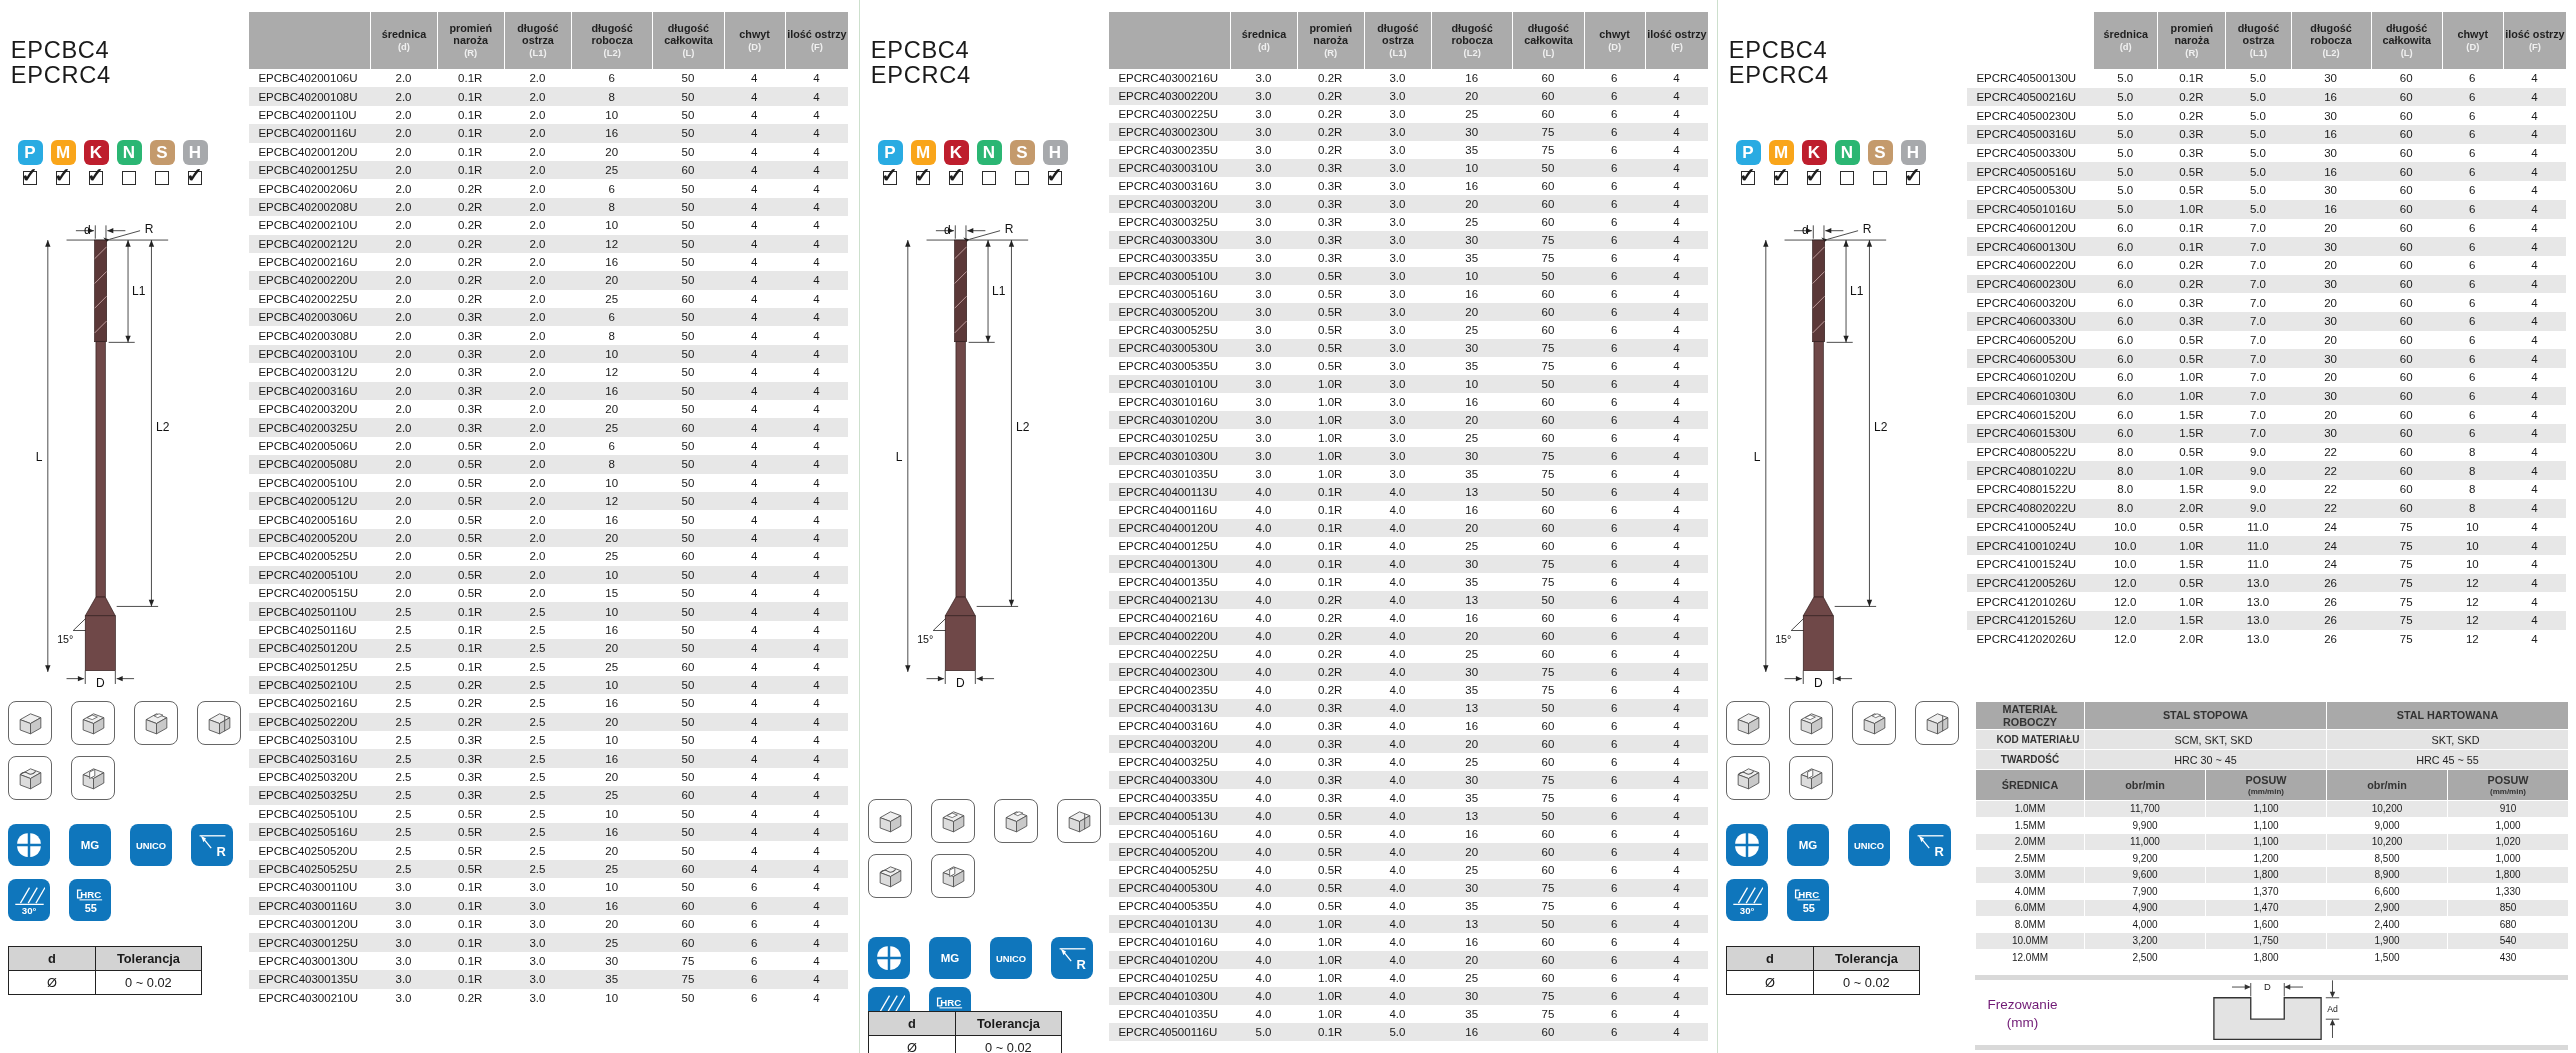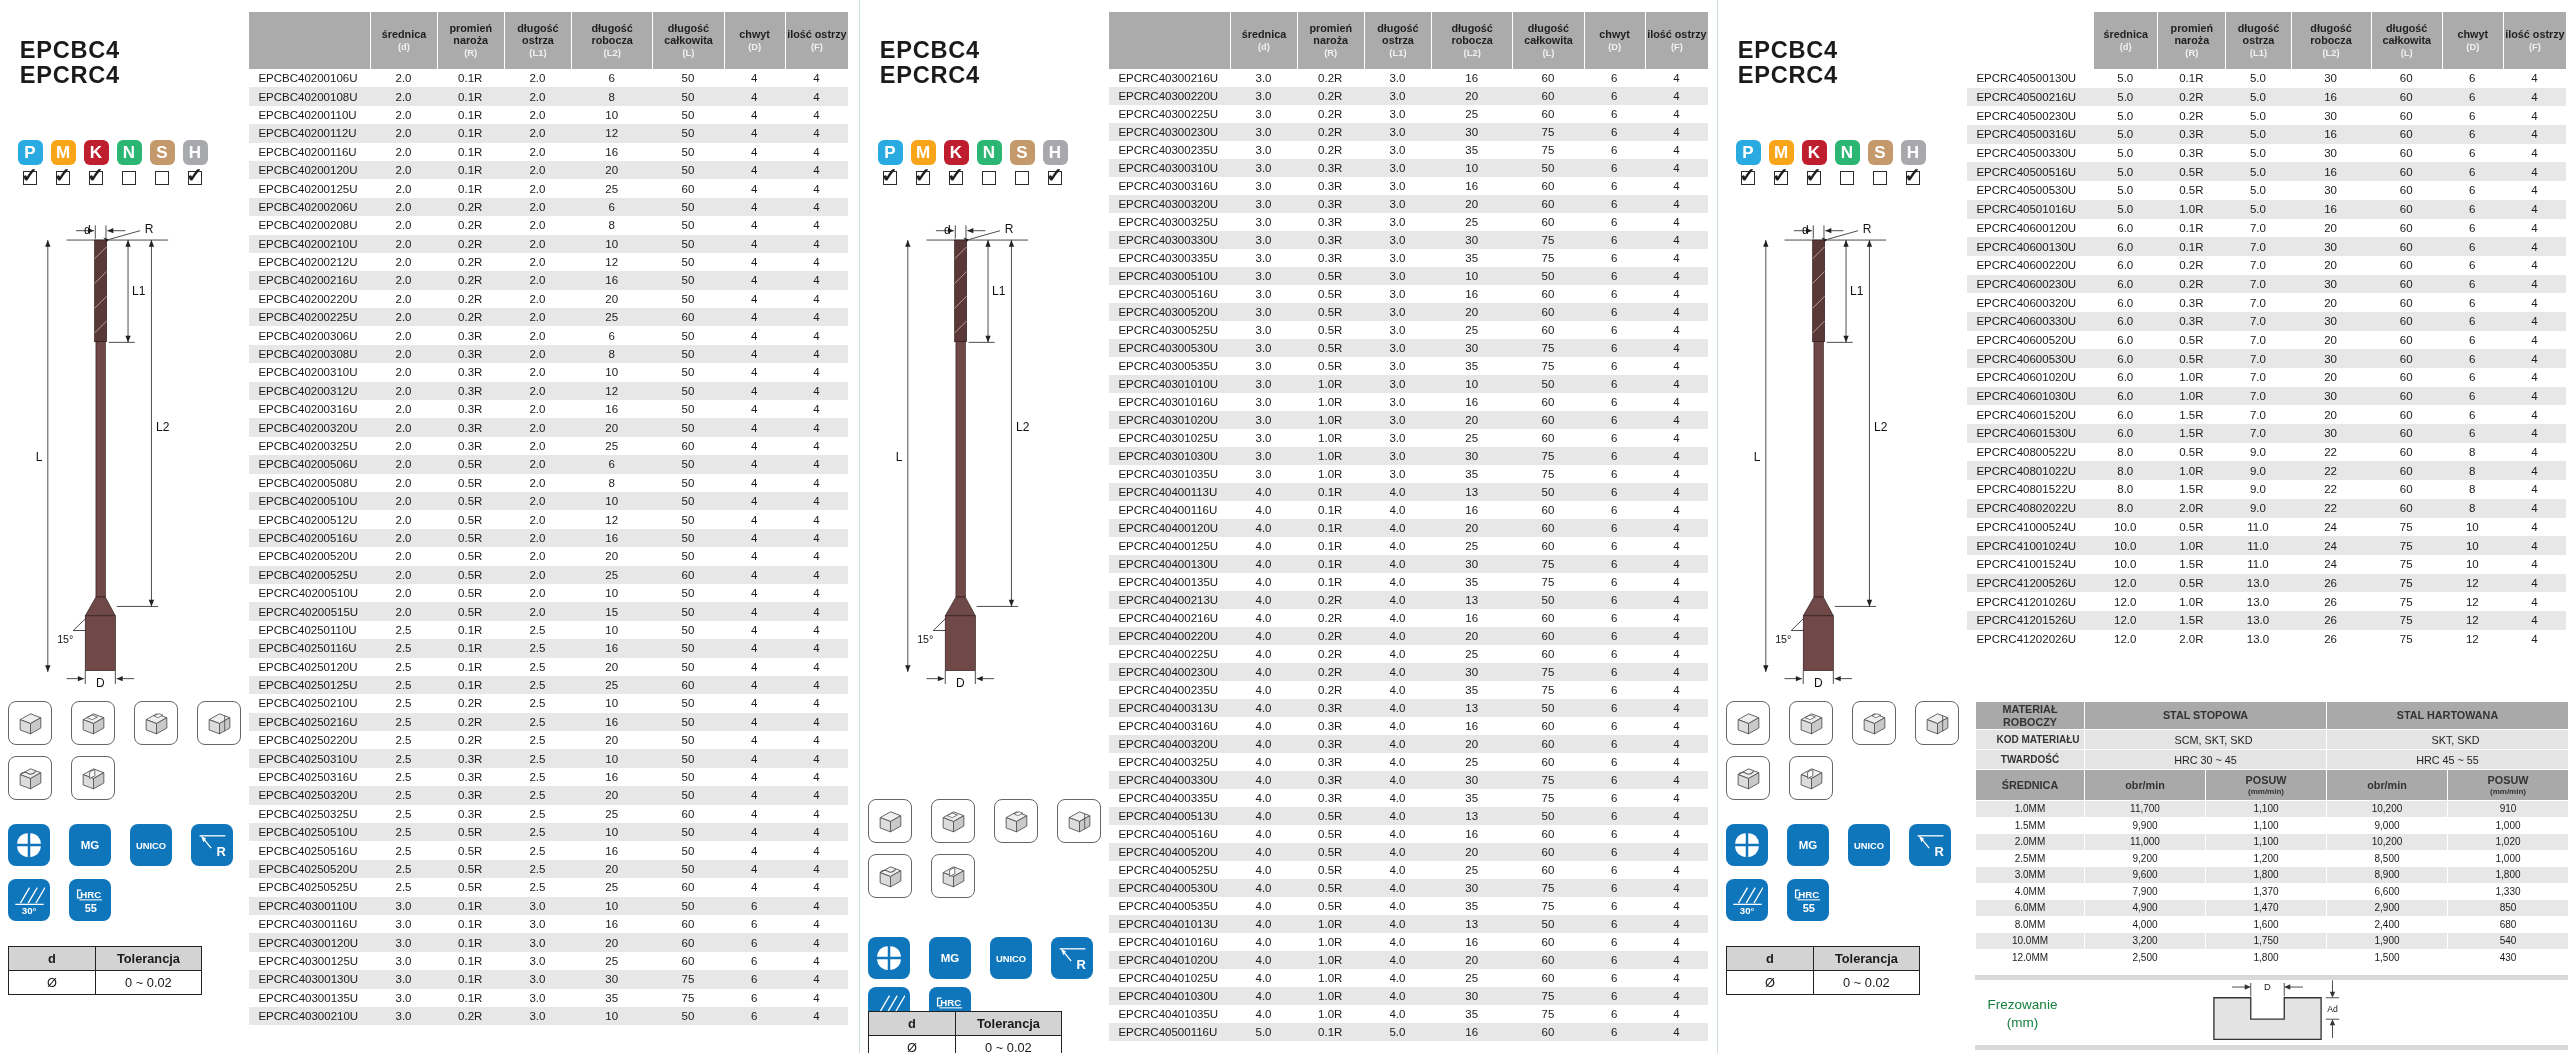--- a/index.html
+++ b/index.html
@@ -2,21 +2,21 @@
 <html style="font-size:10.8px"><head>
 <meta charset="utf-8">
 <style>
   html,body{margin:0;padding:0;background:#fff;width:2576px;height:1053px;overflow:hidden;
     font-family:"Liberation Sans", sans-serif;color:#1a1a1a;}
   .page{position:relative;width:2576px;height:1053px;background:#fff;}
   .panel{position:absolute;top:0;height:1053px;width:859px;box-sizing:border-box;}
   #p1{left:0;} #p2{left:859px;border-left:1.3px solid #cde0cd;} #p3{left:1717px;border-left:1.3px solid #cde0cd;}
   .abs{position:absolute;}
   
-  .title{left:10.8px;top:38px;width:118px;text-align:center;font-size:23.6px;font-weight:bold;line-height:1.06;letter-spacing:0.7px;}
+  .title{left:10.8px;top:38px;width:118px;font-size:23.6px;font-weight:normal;line-height:1.06;letter-spacing:0.7px;}
   
   .mats{left:17.5px;top:140px;display:flex;gap:8px;}
   .mat-col{width:25px;text-align:center;}
   .mat-icon{width:25px;height:25px;border-radius:6px;color:#fff;font-weight:bold;font-size:17px;
     display:flex;align-items:center;justify-content:center;}
   .mat-check{width:12px;height:12px;border:1.7px solid #2b2b2b;margin:6px auto 0;position:relative;background:#fff;}
   .mat-check .tick{position:absolute;left:-2.7px;top:-9.4px;font-size:20px;color:#1d1d1d;font-weight:bold;}
   
   .diagram{left:27px;top:220px;width:172px;height:468px;}
   
@@ -55,21 +55,21 @@
   .s-dark{background:#a9a9a9;color:#333;font-weight:bold;font-size:10.8px;line-height:1.2;}
   .s-light{background:#e4e4e4;color:#222;font-size:10.8px;}
   .s-light th{font-weight:bold;font-size:10px;color:#333;}
   .stable .r1 th{height:27px;} .stable .r2 th,.stable .r2 td{height:19px;padding-left:16px;}
   .stable .r3 th,.stable .r3 td{height:19px;margin-left:32px;} .stable .r4 th{height:30px;}
   .stable .sub2{display:block;font-size:8px;font-weight:bold;}
   .stable tbody td{height:15.5px;font-size:10px;}
   .stable tbody tr:nth-child(odd){background:#e7e7e7;}
   .sep-band{left:257px;top:975px;width:593px;height:5.4px;background:#d9d9d9;}
   .bot-band{left:257px;top:1045px;width:593px;height:4.7px;background:#d9d9d9;}
-  .frez{left:264px;top:996px;width:81px;text-align:center;font-size:13.5px;color:#15803d;line-height:1.3;}
+  .frez{left:264px;top:996px;width:81px;text-align:center;font-size:13.5px;color:#701a75;line-height:1.3;}
   .slotdg{left:472px;top:979px;}
   svg text{font-family:"Liberation Sans", sans-serif;}
 </style>
 </head>
 <body>
 
 <div class="page">
 
   <div class="panel" id="p1">
     <div class="abs title">
@@ -309,30 +309,20 @@
             <td>EPCBC40200110U</td>
             <td>2.0</td>
             <td>0.1R</td>
             <td>2.0</td>
             <td>10</td>
             <td>50</td>
             <td>4</td>
             <td>4</td>
           </tr>
           <tr>
-            <td>EPCBC40200112U</td>
-            <td>2.0</td>
-            <td>0.1R</td>
-            <td>2.0</td>
-            <td>12</td>
-            <td>50</td>
-            <td>4</td>
-            <td>4</td>
-          </tr>
-          <tr>
             <td>EPCBC40200116U</td>
             <td>2.0</td>
             <td>0.1R</td>
             <td>2.0</td>
             <td>16</td>
             <td>50</td>
             <td>4</td>
             <td>4</td>
           </tr>
           <tr>

